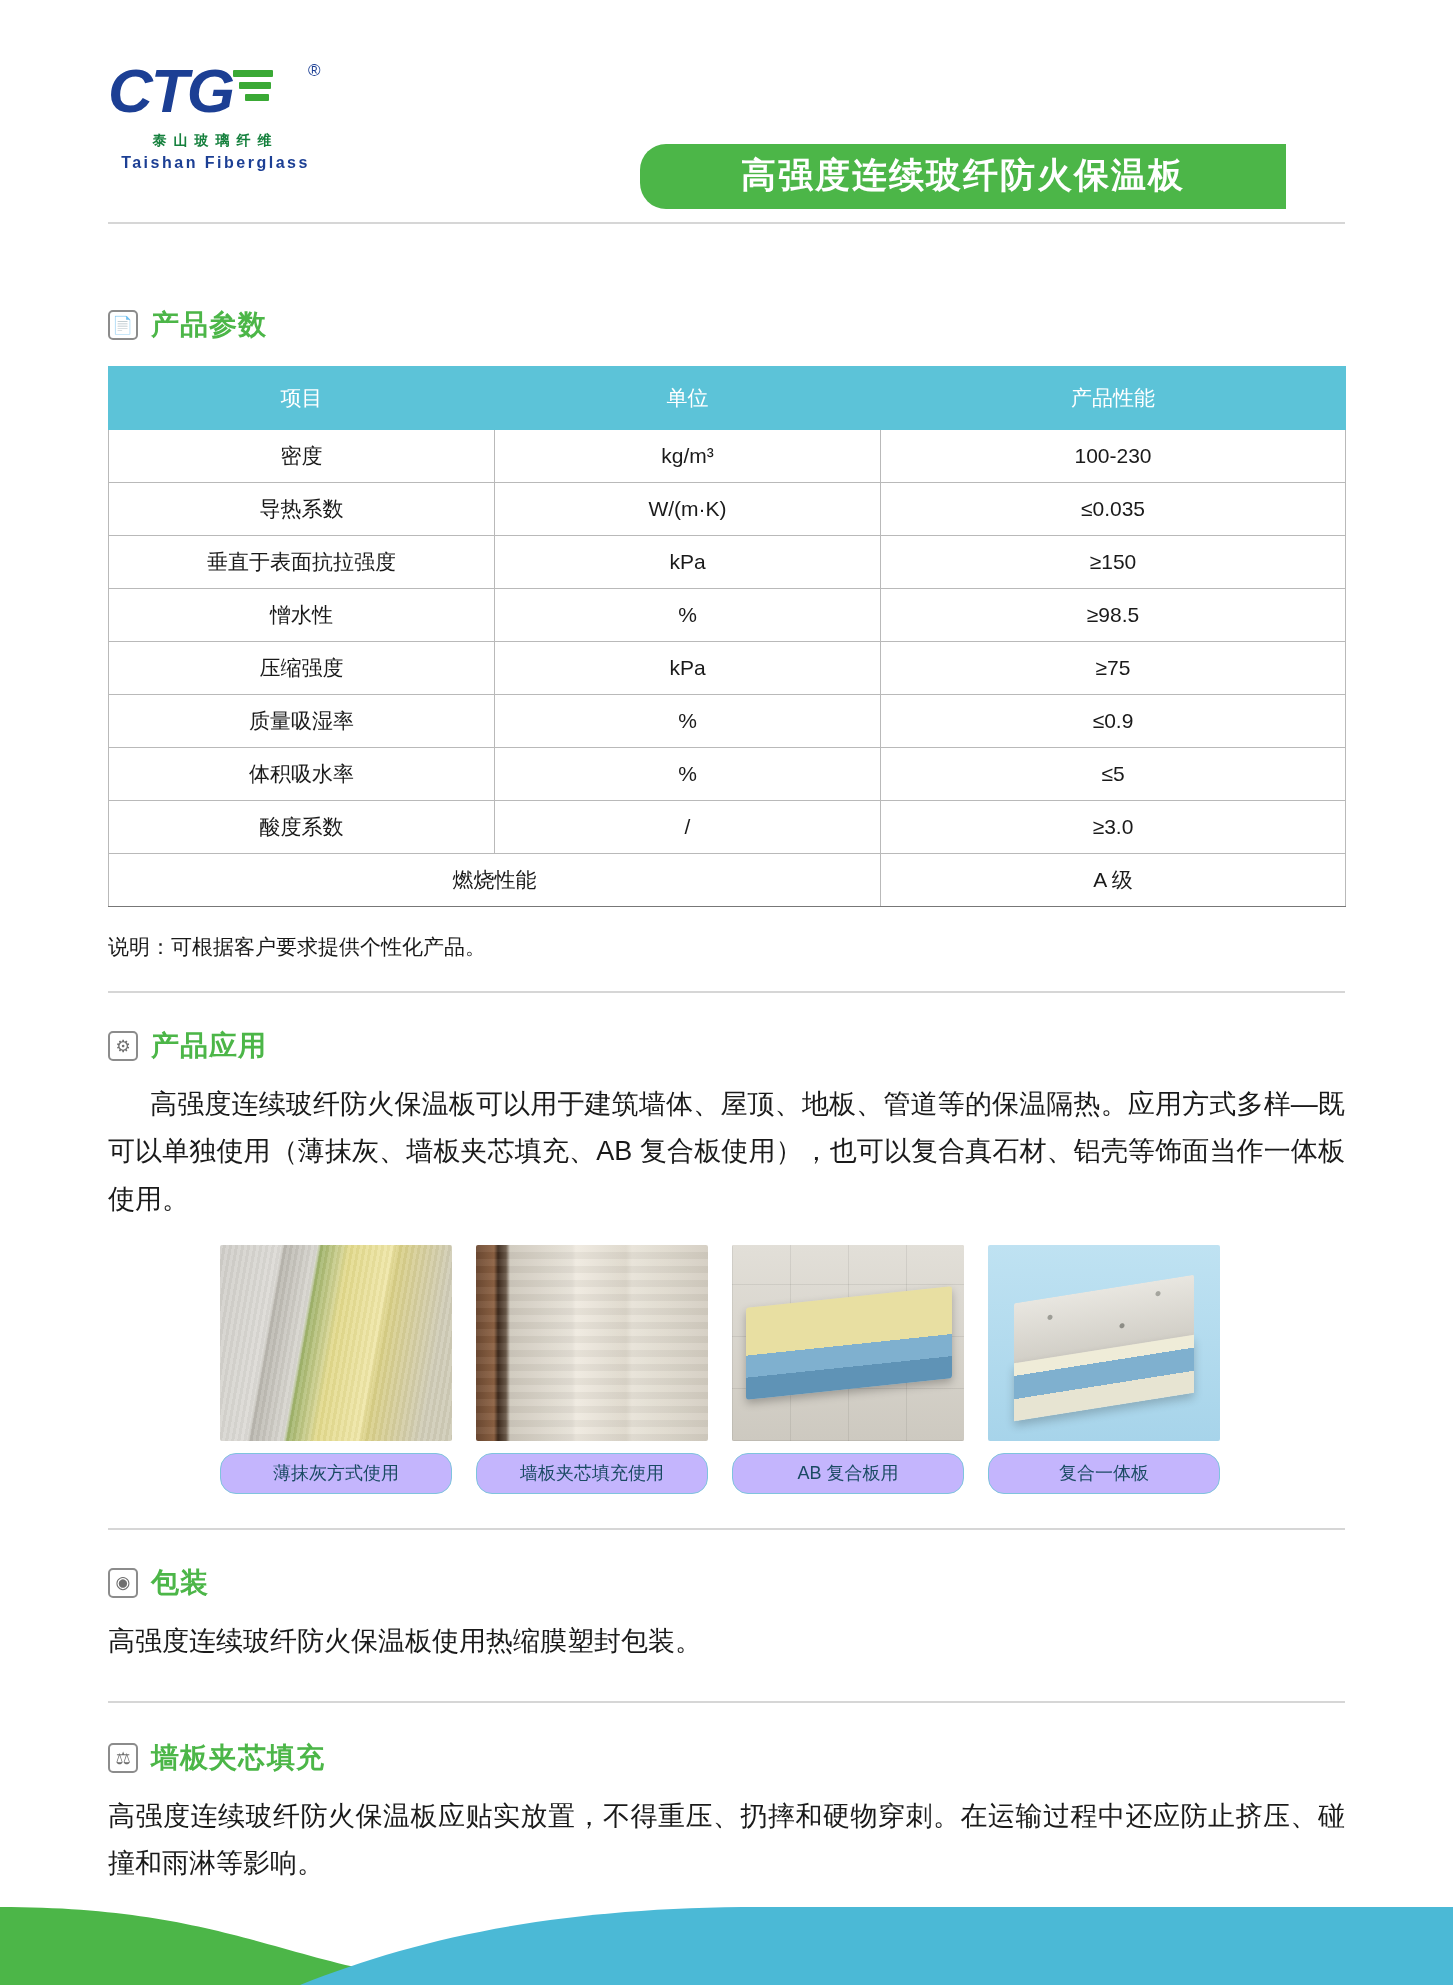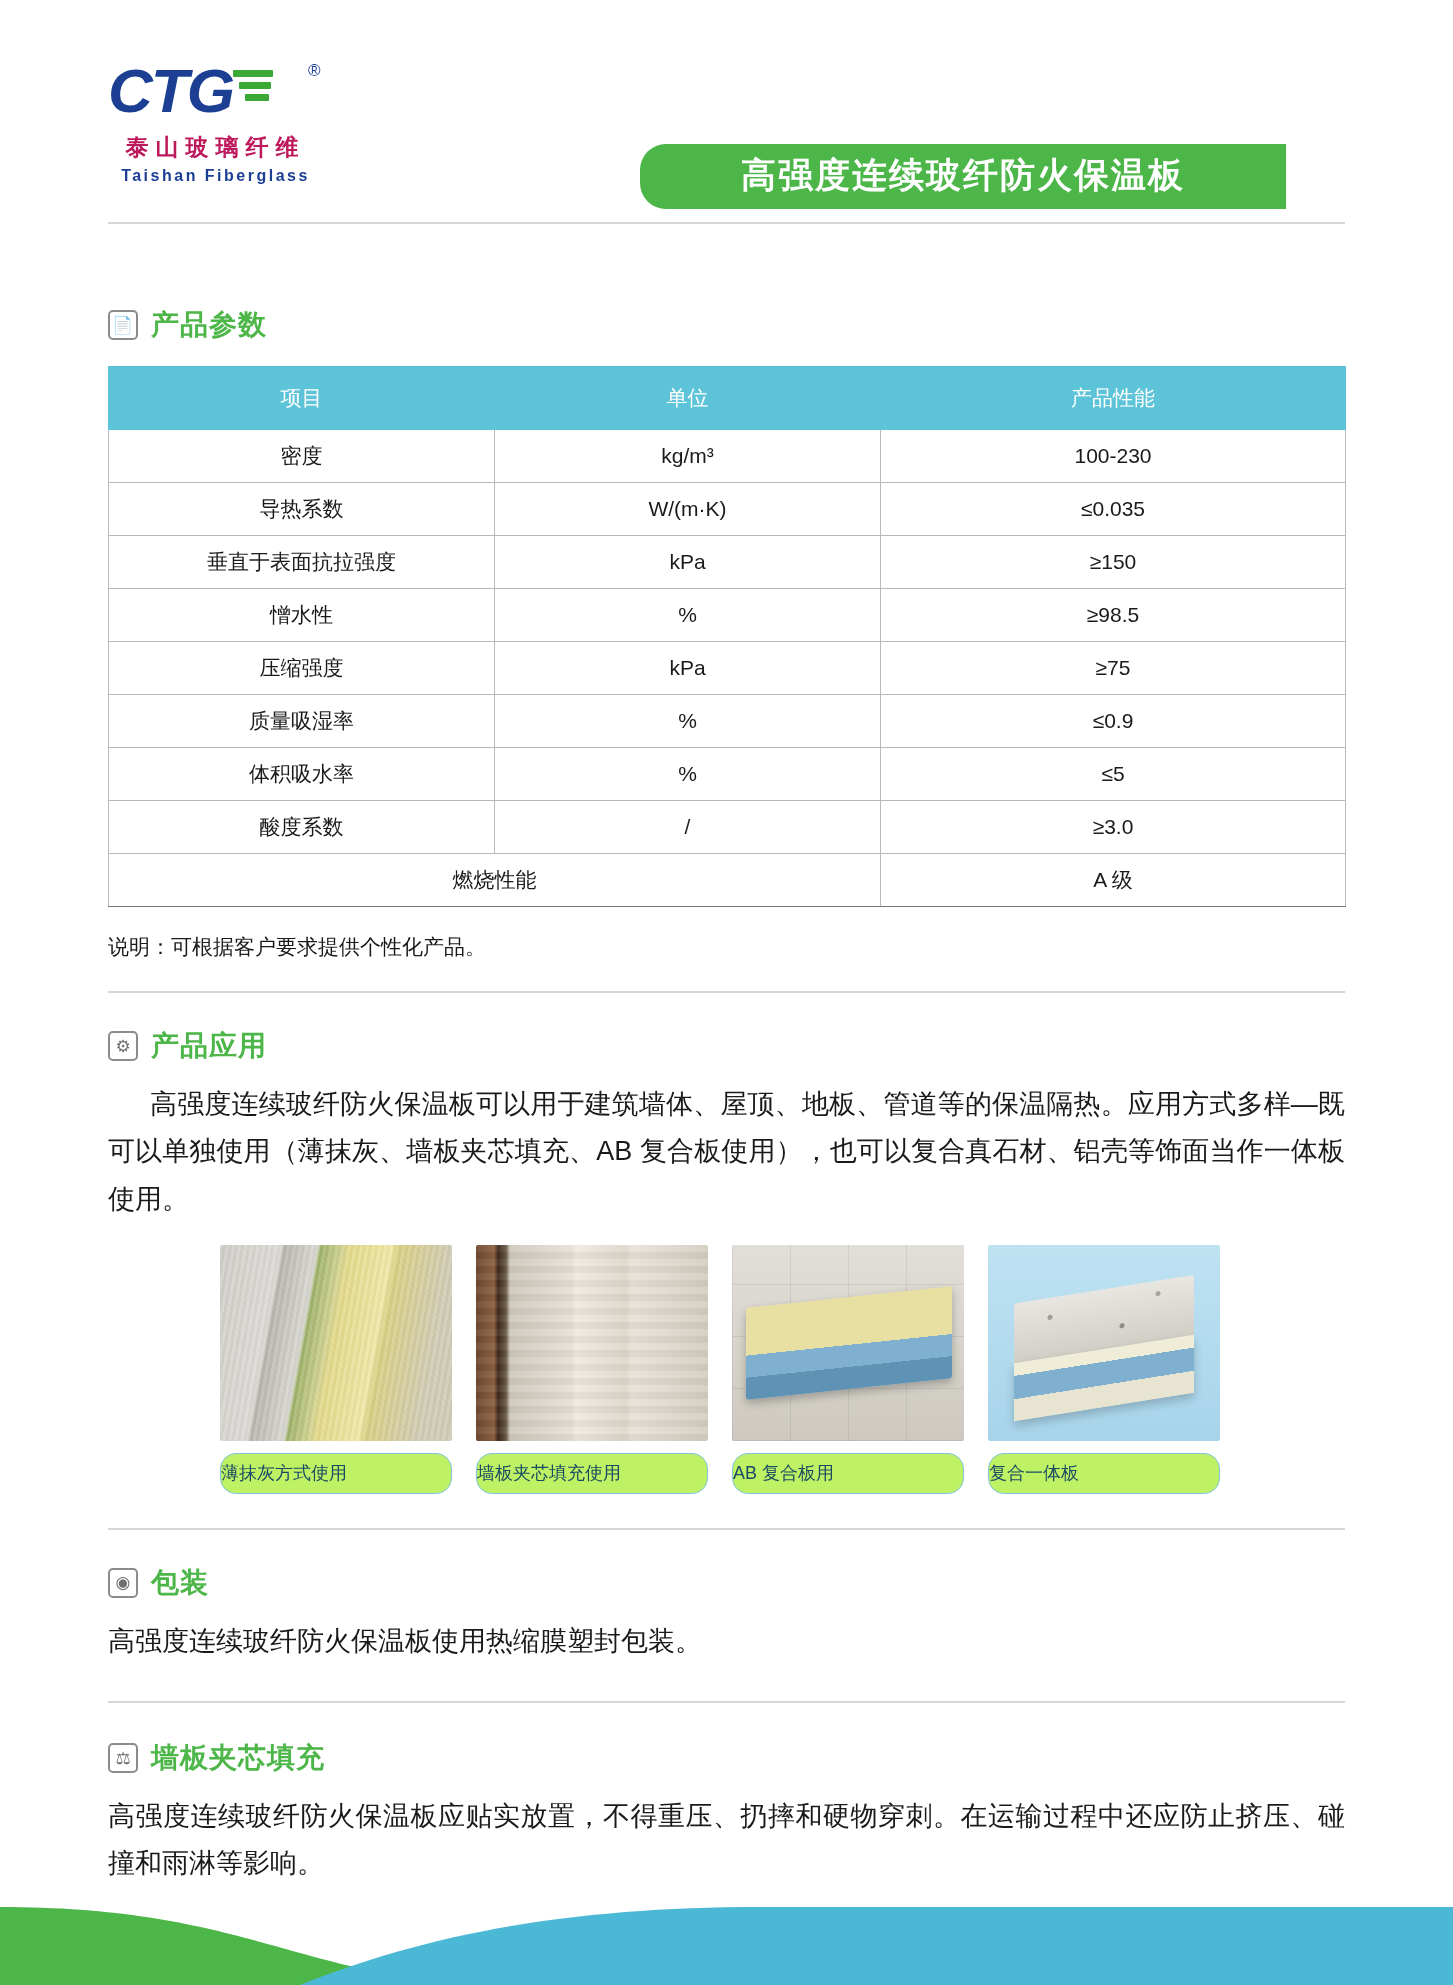--- a/index.html
+++ b/index.html
@@ -59,23 +59,23 @@
     position: absolute;
     left: 200px;
     top: 2px;
     font-size: 17px;
     font-style: normal;
     font-weight: normal;
     color: #1c3f94;
   }
   .logo-cn {
     margin-top: 6px;
-    font-size: 23px;
+    font-size: 14px;
     letter-spacing: 7px;
-    color: #be185d;
+    color: #15803d;
     font-weight: 600;
     text-align: center;
     width: 215px;
   }
   .logo-en {
     margin-top: 4px;
     font-size: 16px;
     letter-spacing: 2.5px;
     color: #1c3f94;
     font-weight: 600;
@@ -266,26 +266,26 @@
   .t4::after{
     content:"";
     position:absolute;
     left:26px; top:104px; width:180px; height:58px;
     background: linear-gradient(#efecd8 0 22%, #7fb0cf 22% 62%, #e7e4d2 62% 100%);
     transform: skewY(-9deg);
     box-shadow: 0 5px 9px rgba(0,0,0,.2);
   }
   .img-caption {
     margin-top: 12px;
-    background: #bef264;
+    background: #c4b5fd;
     border: 1px solid #7fc4dd;
     border-radius: 16px;
     color: #1a4a63;
     font-size: 18px;
-    text-align: left;
+    text-align: center;
     padding: 7px 0 8px 0;
   }
 
   
   .footer {
     position: absolute;
     left: 0;
     bottom: 0;
     width: 1453px;
     height: 118px;

